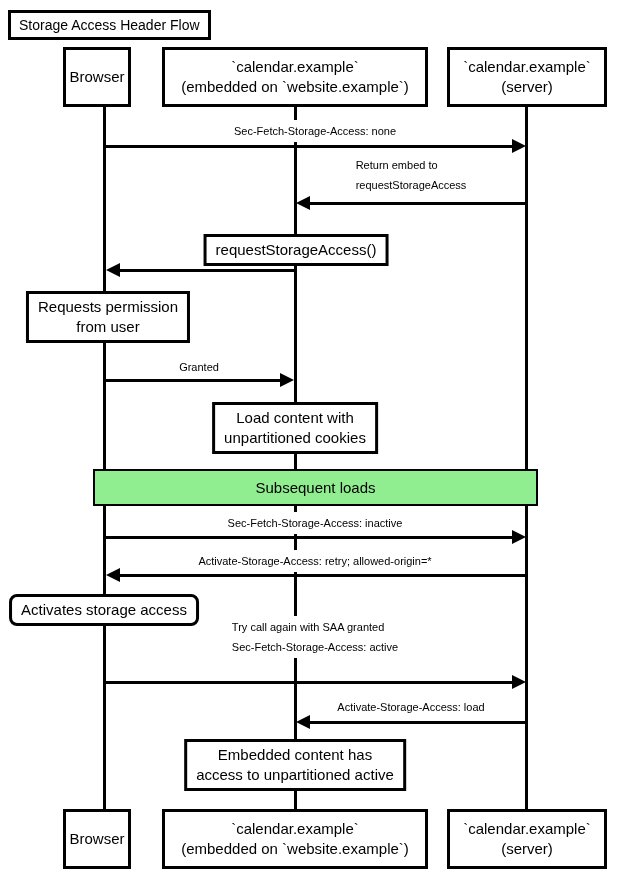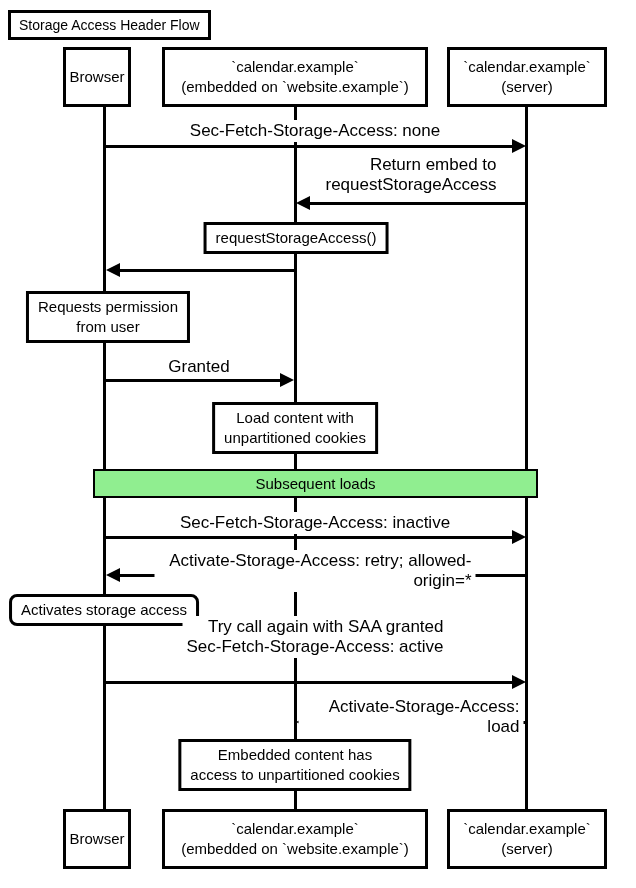--- a/index.html
+++ b/index.html
@@ -22,29 +22,29 @@
   .row-top{top:47px;} .row-bottom{top:809px;}
   .lifeline{position:absolute;top:107px;height:702px;width:3px;background:#000;z-index:1;}
   .ll-browser{left:103px;} .ll-embed{left:294px;} .ll-server{left:525px;}
   .msg-line{position:absolute;height:3px;background:#000;z-index:2;}
   .head{position:absolute;width:0;height:0;z-index:2;
     border-top:7px solid transparent;border-bottom:7px solid transparent;}
   .head.right{border-left:14px solid #000;}
   .head.left{border-right:14px solid #000;}
   .msg-label{
     position:absolute;transform:translateX(-50%);background:#fff;z-index:3;
-    font-size:17px;line-height:20px;padding:1px 4px;text-align:right;white-space:pre-line;
+    font-size:11px;line-height:20px;padding:1px 4px;text-align:left;white-space:pre-line;
   }
   .note{
     position:absolute;transform:translateX(-50%);background:#fff;z-index:3;
     border:3px solid #000;padding:3px 9px;font-size:15px;line-height:20px;
     text-align:center;white-space:pre-line;
   }
   .divider{
-    position:absolute;left:93px;top:469px;width:445px;height:29px;background:#90ee90;
+    position:absolute;left:93px;top:469px;width:445px;height:37px;background:#90ee90;
     border:2px solid #000;box-sizing:border-box;z-index:3;
     display:flex;align-items:center;justify-content:center;font-size:15px;
   }
 </style>
 </head>
 <body>
 
 <div class="canvas">
 
   <div class="title-box">Storage Access Header Flow</div>
@@ -67,21 +67,21 @@
 
   <div class="msg-label" style="left:315px;top:120px;">Sec-Fetch-Storage-Access: none</div>
   <div class="msg-line" style="left:104px;top:145px;width:409px;"></div>
   <div class="head right" style="left:512px;top:139px;"></div>
 
   <div class="msg-label" style="left:411px;top:154px;">Return embed to
 requestStorageAccess</div>
   <div class="msg-line" style="left:308px;top:202px;width:218px;"></div>
   <div class="head left" style="left:296px;top:196px;"></div>
 
-  <div class="note" style="left:296px;top:222px;">requestStorageAccess()</div>
+  <div class="note" style="left:296px;top:234px;">requestStorageAccess()</div>
 
   <div class="msg-line" style="left:118px;top:269px;width:177px;"></div>
   <div class="head left" style="left:106px;top:263px;"></div>
 
   <div class="note" style="left:108px;top:291px;">Requests permission
 from user</div>
 
   <div class="msg-label" style="left:199px;top:356px;">Granted</div>
   <div class="msg-line" style="left:104px;top:379px;width:178px;"></div>
   <div class="head right" style="left:280px;top:373px;"></div>
@@ -106,21 +106,21 @@
   <div class="msg-label" style="left:315px;top:616px;">Try call again with SAA granted
 Sec-Fetch-Storage-Access: active</div>
   <div class="msg-line" style="left:104px;top:681px;width:409px;"></div>
   <div class="head right" style="left:512px;top:675px;"></div>
 
   <div class="msg-label" style="left:411px;top:696px;">Activate-Storage-Access: load</div>
   <div class="msg-line" style="left:308px;top:721px;width:218px;"></div>
   <div class="head left" style="left:296px;top:715px;"></div>
 
   <div class="note" style="left:295px;top:739px;">Embedded content has
-access to unpartitioned cookies</div>
+access to unpartitioned active</div>
 
   <div class="actor browser row-bottom">
     <span>Browser</span>
   </div>
   <div class="actor embed row-bottom">
     <span>`calendar.example`
 (embedded on `website.example`)</span>
   </div>
   <div class="actor server row-bottom">
     <span>`calendar.example`

